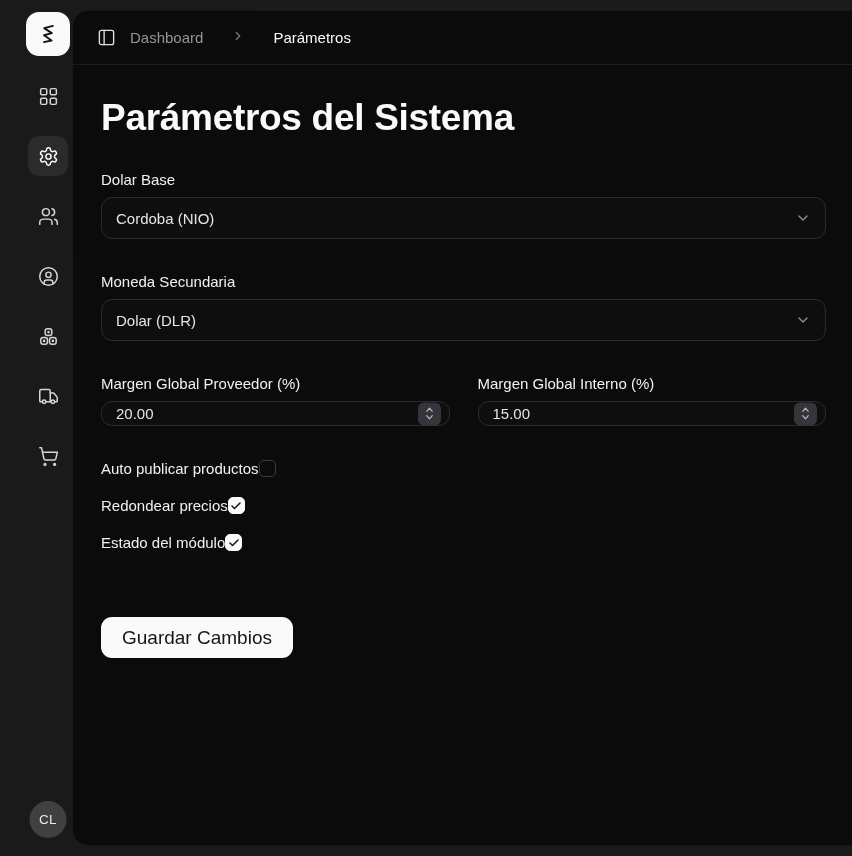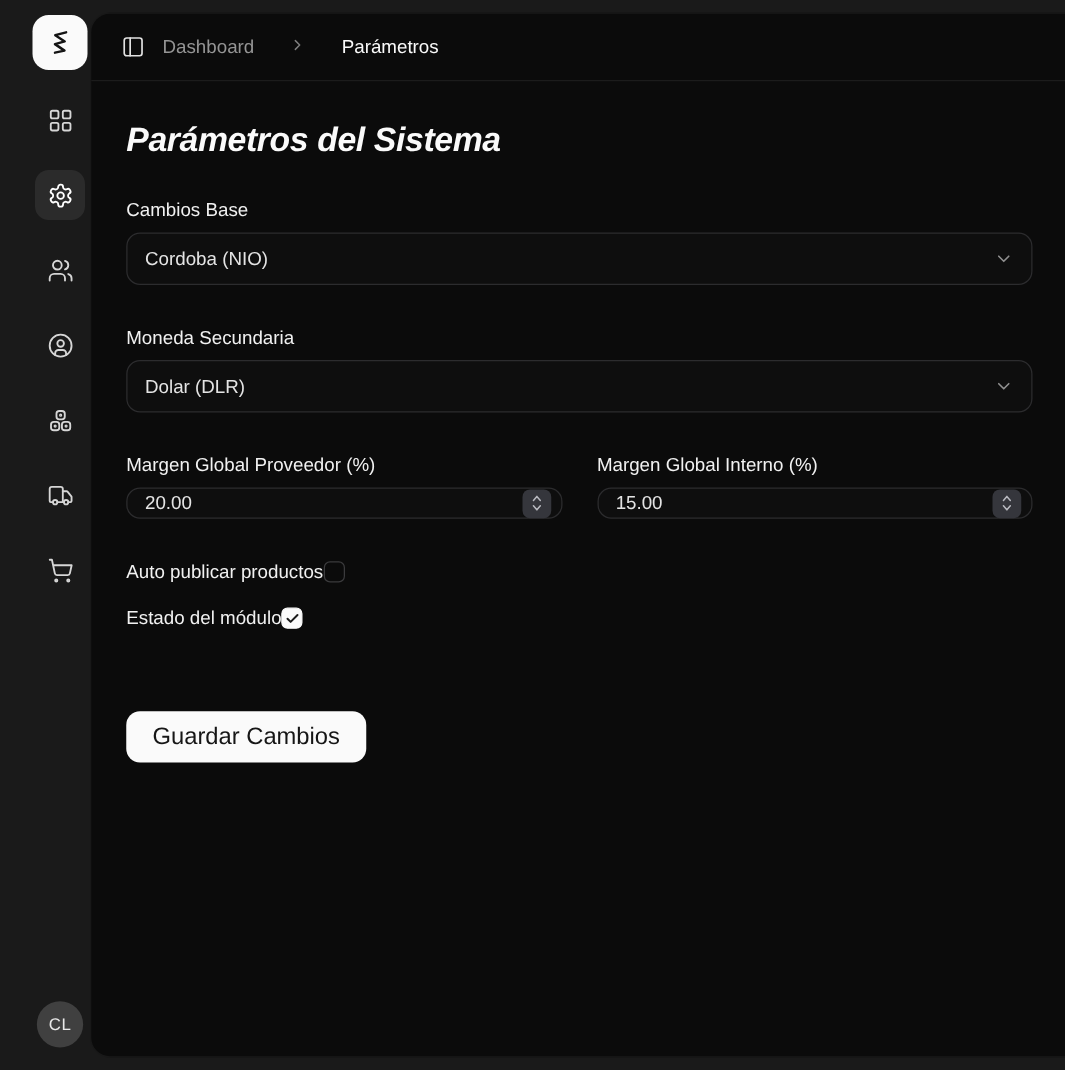--- a/index.html
+++ b/index.html
@@ -60,22 +60,22 @@
   .panel-toggle { color: #e2e2e2; cursor: pointer; display: flex; }
   .panel-toggle svg { width: 19px; height: 19px; }
   .crumb { font-size: 15px; }
   .crumb-root { color: #959595; cursor: pointer; }
   .crumb-sep { color: #7e7e7e; display: flex; }
   .crumb-sep svg { width: 14px; height: 14px; }
   .crumb-current { color: #fafafa; }
 
   .content { padding: 32px 26px 0 28px; }
   .page-title {
-    font-size: 27px; font-weight: 700; color: #fafafa;
-    letter-spacing: -0.3px; margin-bottom: 32px; font-style: italic;
+    font-size: 37px; font-weight: 700; color: #fafafa;
+    letter-spacing: -0.3px; margin-bottom: 32px;
   }
 
   .field-group { margin-bottom: 34px; }
   .field-label {
     display: block; font-size: 15px; color: #f1f1f1; margin-bottom: 9px;
   }
   .select {
     height: 42px; width: 100%;
     background: rgba(255,255,255,0.015);
     border: 1px solid #2c2c2e; border-radius: 11px;
@@ -244,21 +244,21 @@
       </span>
       <span class="crumb-current">Parámetros</span>
     </nav>
   </header>
 
   <section class="content">
     <h1 class="page-title">Parámetros del Sistema</h1>
 
     
     <div class="field-group">
-      <label class="field-label">Cambios Base</label>
+      <label class="field-label">Dolar Base</label>
       <div class="select">
         <span class="select-value">Cordoba (NIO)</span>
         <span class="select-chevron">
           <svg viewBox="0 0 24 24" fill="none" stroke="currentColor" stroke-width="2" stroke-linecap="round" stroke-linejoin="round">
               <path d="m6 9 6 6 6-6"></path>
             </svg>
         </span>
       </div>
     </div>
 
@@ -317,20 +317,28 @@
 
     
     <div class="check-list">
       <div class="check-row">
         <span class="check-label">Auto publicar productos</span>
         <span class="checkbox">
           
         </span>
       </div>
       <div class="check-row">
+        <span class="check-label">Redondear precios</span>
+        <span class="checkbox checked">
+          <svg viewBox="0 0 24 24" fill="none" stroke-width="3.2" stroke-linecap="round" stroke-linejoin="round">
+              <path d="M20 6 9 17l-5-5"></path>
+            </svg>
+        </span>
+      </div>
+      <div class="check-row">
         <span class="check-label">Estado del módulo</span>
         <span class="checkbox checked">
           <svg viewBox="0 0 24 24" fill="none" stroke-width="3.2" stroke-linecap="round" stroke-linejoin="round">
               <path d="M20 6 9 17l-5-5"></path>
             </svg>
         </span>
       </div>
     </div>
 
     <button class="save-btn">Guardar Cambios</button>

